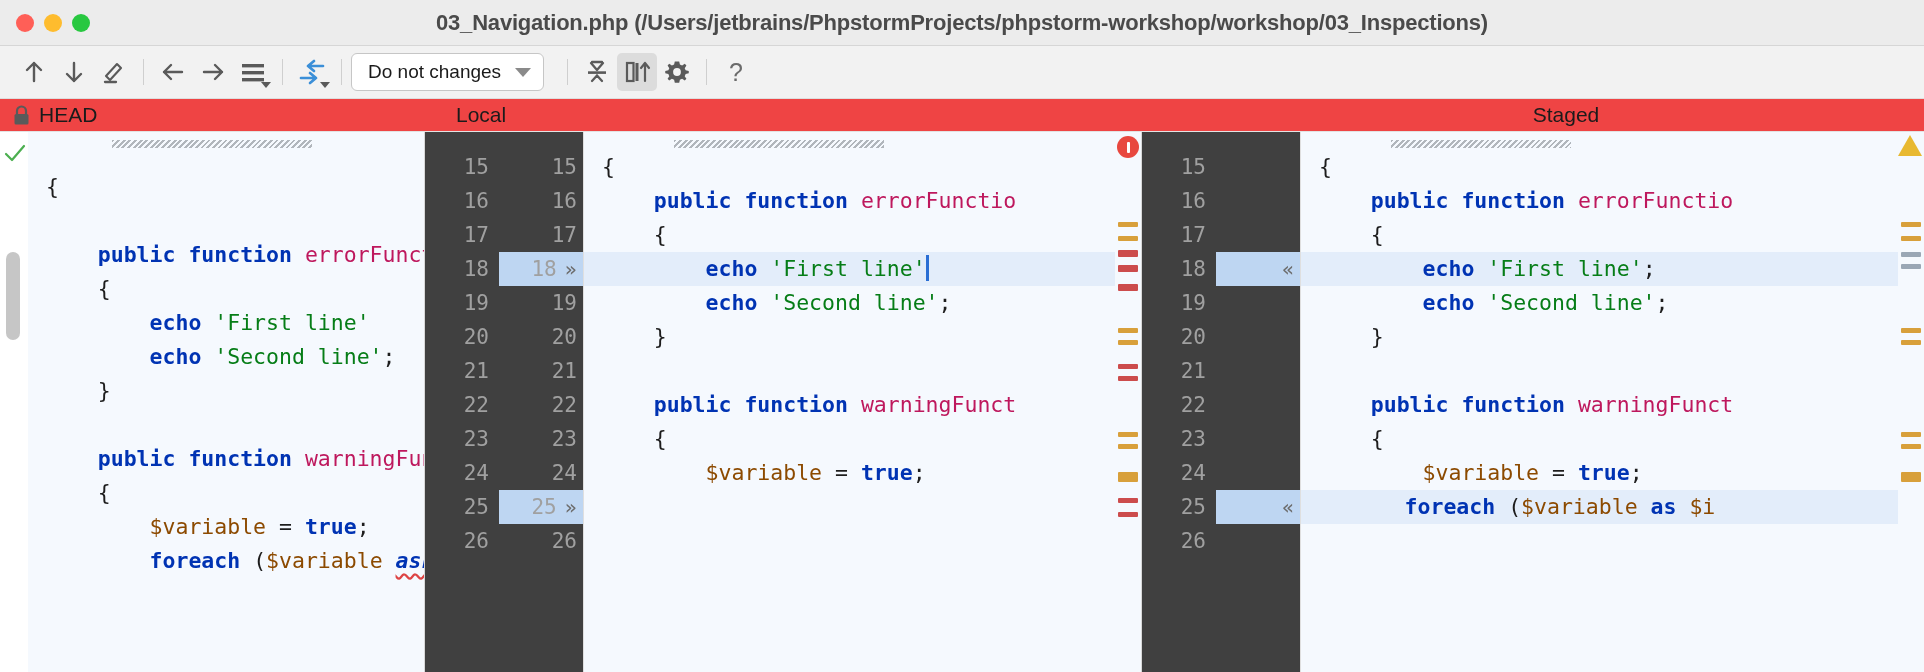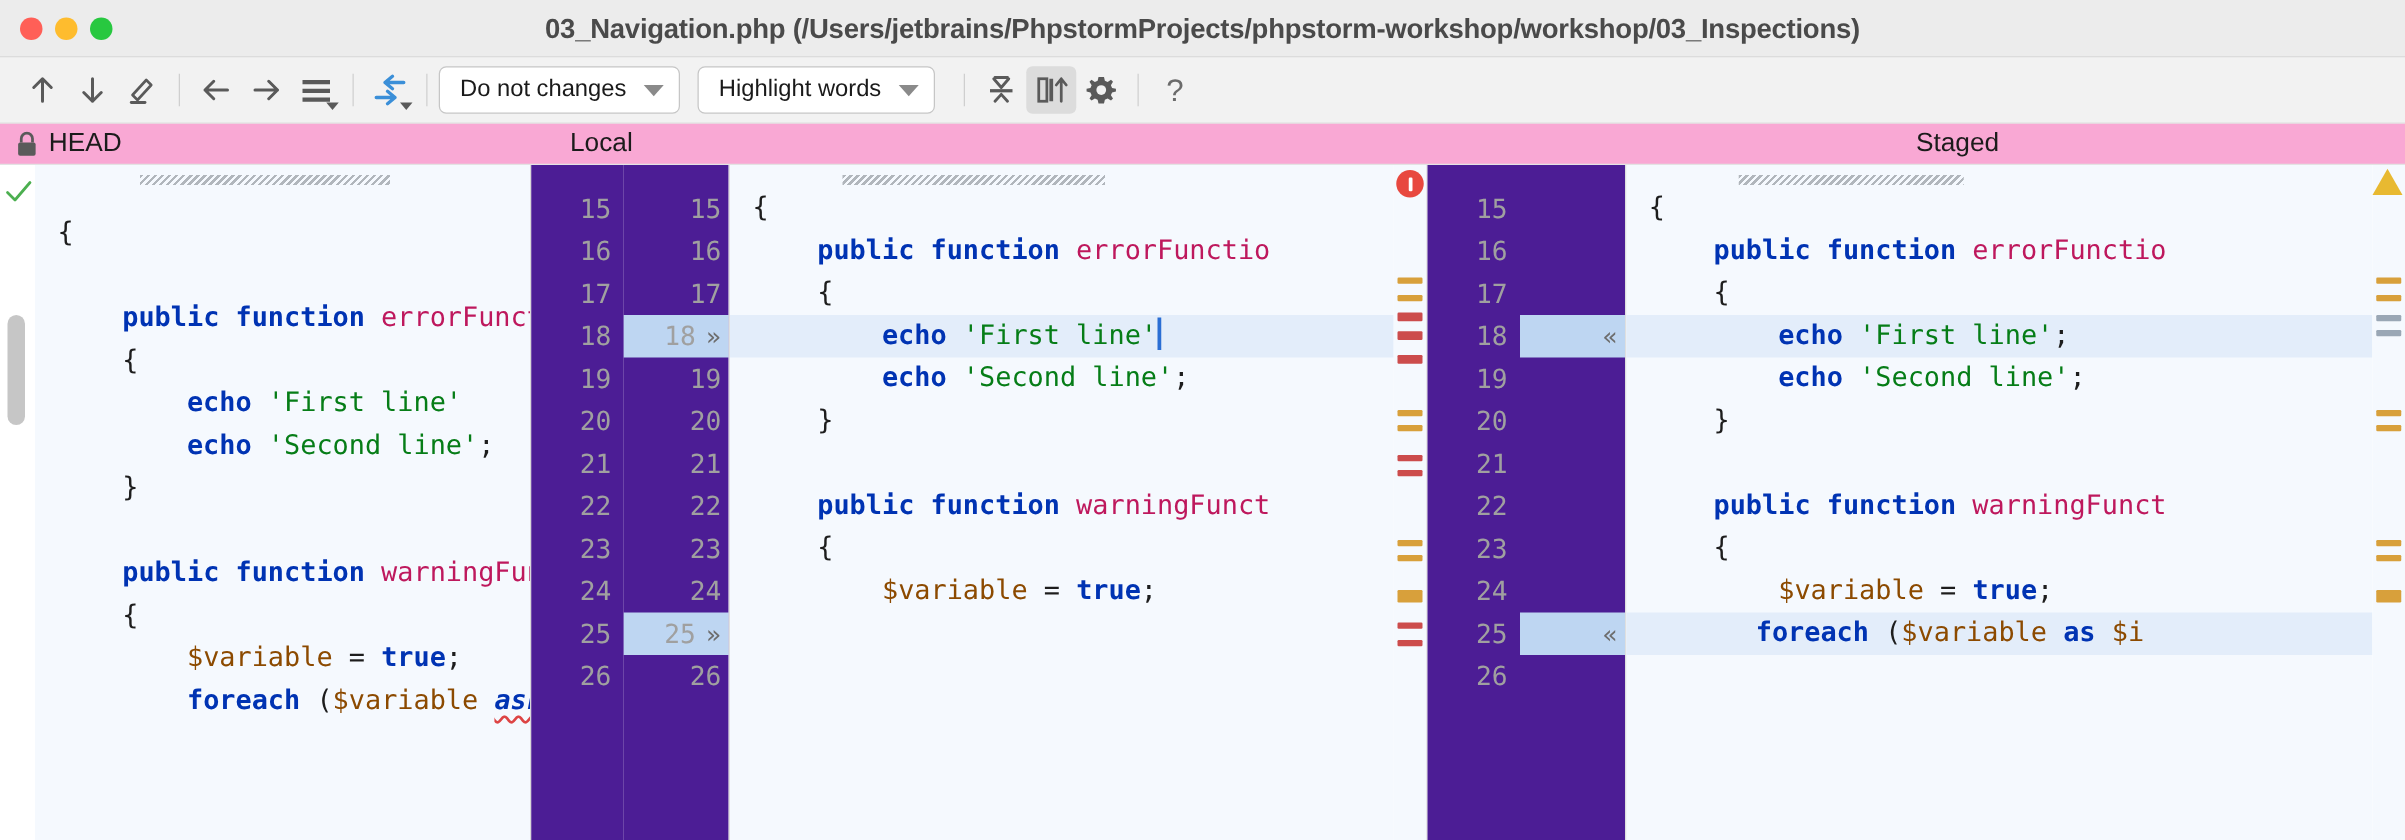--- a/index.html
+++ b/index.html
@@ -102,21 +102,21 @@
     right: 8px;
     font-size: 21px;
     color: #2b2b2b;
     white-space: nowrap;
   }
   .spacer { flex: 1 1 auto; }
 
   
   .pane-headers {
     height: 33px;
-    background: #f9a8d4;
+    background: #ef4444;
     display: flex;
     align-items: center;
     font-size: 21px;
     color: #1b1b1b;
     border-bottom: 1px solid #e3e3e3;
     position: relative;
   }
   .ph { display: flex; align-items: center; height: 100%; }
   .ph.left { width: 424px; padding-left: 12px; gap: 8px; }
   .ph.mid  { width: 716px; justify-content: center; }
@@ -150,21 +150,21 @@
   }
   .scrollthumb {
     position: absolute;
     left: 6px;
     width: 14px;
     border-radius: 7px;
     background: #c6c6c6;
   }
 
   .linenums {
-    background: #4c1d95;
+    background: #404040;
     flex: 0 0 auto;
     position: relative;
   }
   .ln {
     height: 34px;
     line-height: 34px;
     text-align: right;
     font-family: "DejaVu Sans Mono", monospace;
     font-size: 21px;
     color: #a0a0a0;
@@ -321,24 +321,20 @@
     <span class="caret-mini"></span>
   </div>
 
   <div class="sep"></div>
 
   <div class="combo">
     <span class="cl">Do not changes</span>
     <span class="caret-lg"></span>
   </div>
 
-  <div class="combo">
-    <span class="cl">Highlight words</span>
-    <span class="caret-lg"></span>
-  </div>
 
   <div class="sep"></div>
 
   <div class="tbtn">
     <svg width="28" height="28" viewBox="0 0 28 28">
       <path d="M9 4 L19 4 M14 12 L8 5 M14 12 L20 5" stroke="#5a5a5a" stroke-width="2.3" fill="none" stroke-linecap="round"></path>
       <rect x="5" y="13.3" width="18" height="2.6" fill="#5a5a5a"></rect>
       <path d="M14 17.5 L9 23 M14 17.5 L19 23" stroke="#5a5a5a" stroke-width="2.3" fill="none" stroke-linecap="round"></path>
     </svg>
   </div>

